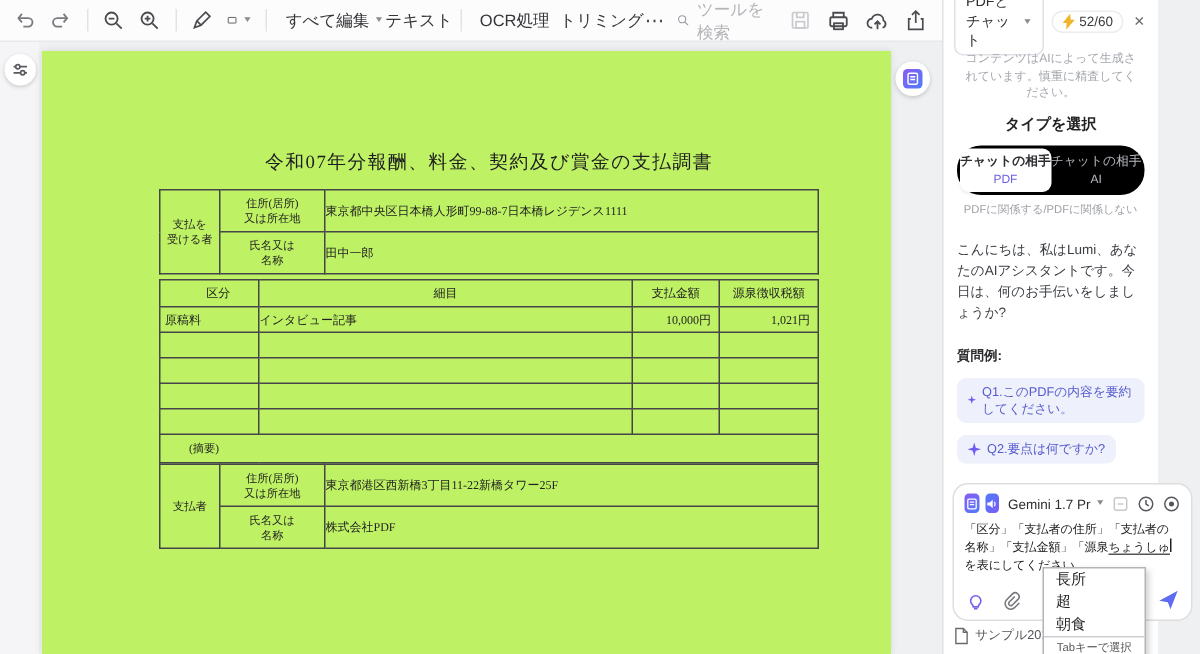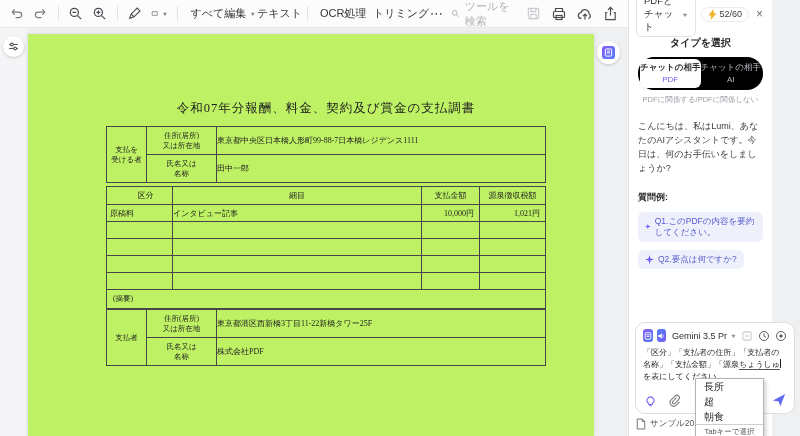--- a/index.html
+++ b/index.html
@@ -33,21 +33,21 @@
   table.dt { width:100%; border-collapse:collapse; table-layout:fixed; }
   table.dt td { border:1px solid #45454a; overflow:hidden; }
   .t1 { margin-top:9px; border:1.5px solid #323236; }
   .t2 { margin-top:3px; border:1.5px solid #323236; }
   .t3 { border:1.5px solid #323236; }
   .lbl { text-align:center; font-size:7.5px; line-height:1.3; color:#222; }
   .val { font-size:8px; padding-left:0; color:#222; }
   .hdr { text-align:center; font-size:8px; }
   .num { text-align:right; padding-right:5px; font-size:8px; }
   .cat { font-size:8px; padding-left:3px; }
-  .rmk { font-size:7.5px; padding-left:6px; }
+  .rmk { font-size:7.5px; padding-left:19px; }
 
   
   .panel { position:absolute; left:628px; top:0; width:144px; height:436px; background:#fff; border-left:1px solid #e2e2e6; }
   .p-head { height:28px; display:flex; align-items:center; padding:0 7px; gap:5px; }
   .p-title { display:flex; align-items:center; gap:6px; border:1px solid #e1e1e5; border-radius:6px; padding:2px 7px; font-size:9.5px; color:#2f2f33; background:#fff; }
   .credits { margin-left:auto; display:flex; align-items:center; gap:2px; border:1px solid #ececef; border-radius:9px; padding:1px 6px; font-size:9px; color:#3c3c40; }
   .p-close { color:#6a6a70; font-size:12px; line-height:1; padding:0 2px; }
   .disclaimer { margin:5px 12px 0; text-align:center; font-size:8px; line-height:1.45; color:#a4a7ad; }
   .type-title { margin-top:8px; text-align:center; font-size:10px; font-weight:bold; color:#222; }
   .tabs { margin:7px 9px 0; background:#000000; border-radius:16px; padding:2px; display:flex; }
@@ -304,20 +304,21 @@
     </div>
     <div class="credits">
       <svg width="9" height="11" viewBox="0 0 10 12">
           <path d="M6 0 0.5 7h3L3 12 9.5 4.5h-3L6 0z" fill="#f0b429"></path>
         </svg>
       <span>52/60</span>
     </div>
     <div class="p-close">×</div>
   </div>
 
+  <div class="disclaimer">コンテンツはAIによって生成されています。慎重に精査してください。</div>
   <div class="type-title">タイプを選択</div>
 
   <div class="tabs">
     <div class="tab sel">
       <div class="tl">チャットの相手</div>
       <div class="ts">PDF</div>
     </div>
     <div class="tab off">
       <div class="tl">チャットの相手</div>
       <div class="ts">AI</div>
@@ -349,21 +350,21 @@
             <path d="M3.2 3.5h3.6M3.2 5.5h3.6"></path>
           </svg>
       </span>
       <span class="grad-sq grad-sq-blue" style="width:13px;height:13px;">
         <svg width="8" height="8" viewBox="0 0 10 10" fill="#fff">
             <path d="M1.5 3.8h2L6 1.5v7L3.5 6.2h-2z"></path>
             <path d="M7.2 3.2a2.6 2.6 0 0 1 0 3.6" stroke="#fff" stroke-width="0.9" fill="none"></path>
           </svg>
       </span>
       <div style="display:flex;align-items:center;gap:3px;">
-        <span class="model-name">Gemini 3.5 Pr</span>
+        <span class="model-name">Gemini 1.7 Pr</span>
         <span class="chev">▼</span>
       </div>
       <div class="mr-icons">
         <svg class="dim-ic" width="12" height="12" viewBox="0 0 16 16" fill="none" stroke="currentColor" stroke-width="1.4">
             <rect x="2.5" y="2.5" width="11" height="11" rx="2"></rect>
             <path d="M5.5 8h5"></path>
           </svg>
         <svg width="12" height="12" viewBox="0 0 16 16" fill="none" stroke="#56565c" stroke-width="1.3">
             <circle cx="8" cy="8" r="6"></circle>
             <path d="M8 4.5V8l2.5 1.6"></path>

